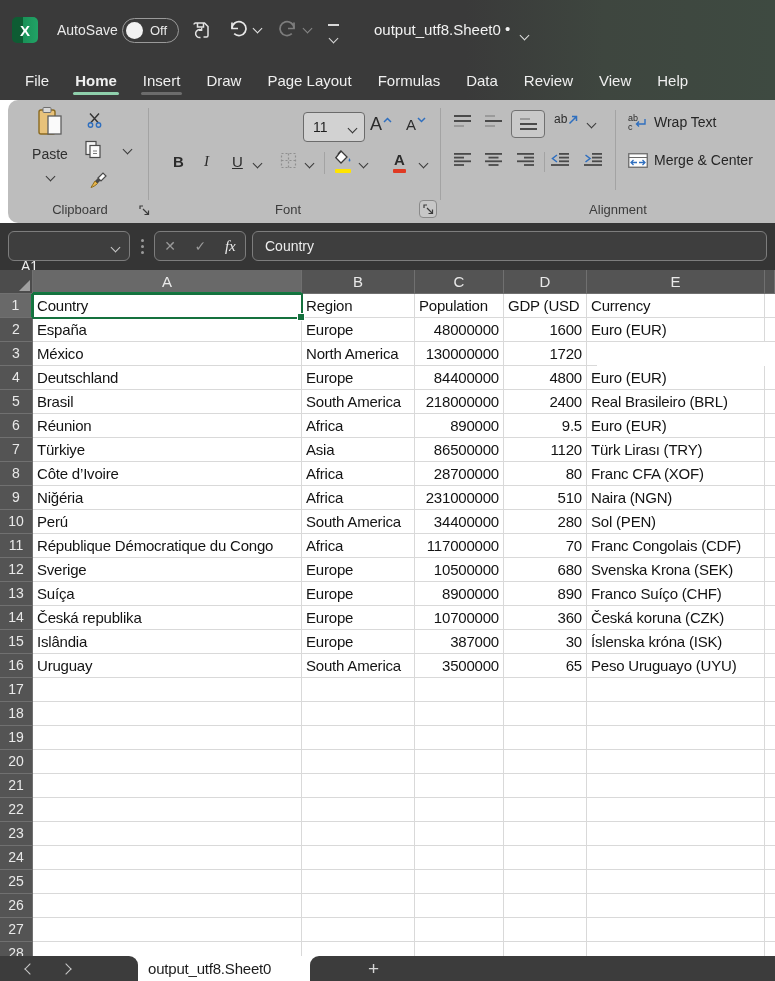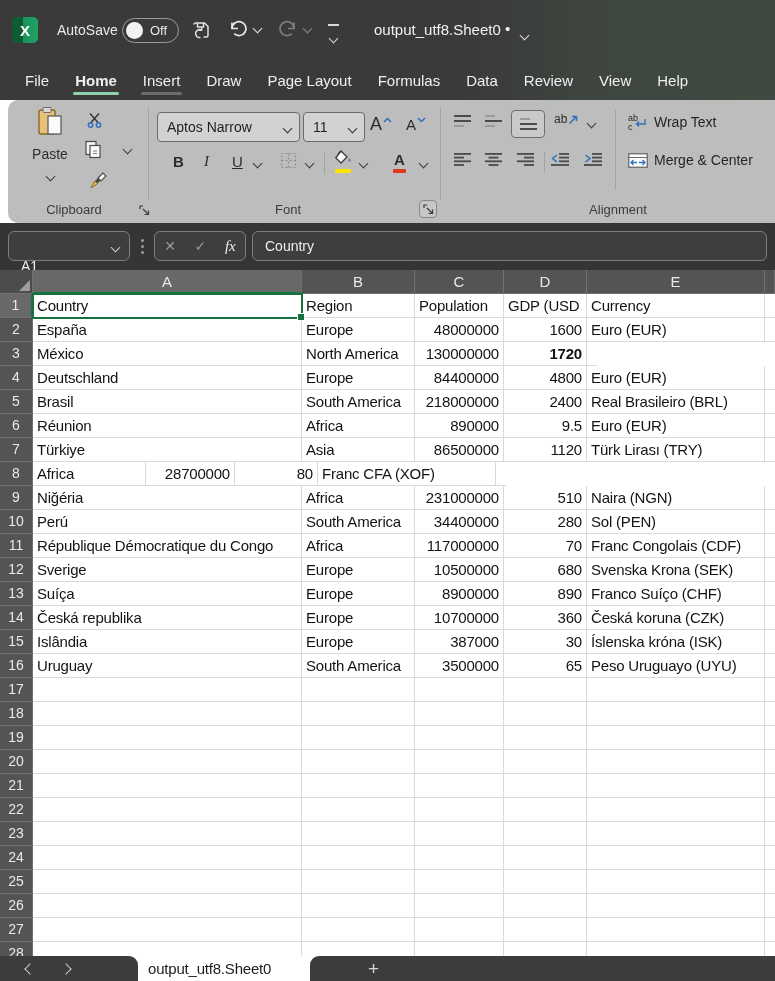--- a/index.html
+++ b/index.html
@@ -193,33 +193,29 @@
     <div class="icon-btn" style="left:116px;top:46px;color:#3a3a3a;">
         <span class="chv"></span>
       </div>
     <div class="icon-btn" style="left:80px;top:70px;">
       <svg width="20" height="20" viewBox="0 0 20 20" fill="none">
         <polygon points="10,8 15,3 18,6 13,11" fill="#fff" stroke="#4a4a4a" stroke-width="1.2"></polygon>
         <polygon points="7,11 10,8 12.5,10.5 9.5,13.5" fill="#4a4a4a"></polygon>
         <path d="M3 17.5 C5 17 7.5 15.5 9.5 13.5 L7 11 C5.5 13.5 4 15.5 3 17.5 Z" fill="#e8b54a" stroke="#8a6a20"></path>
       </svg>
     </div>
-    <div class="group-label" style="left:21px;width:90px;text-align:center;">Clipboard</div>
+    <div class="group-label" style="left:27px;width:90px;text-align:center;">Clipboard</div>
     <div class="launcher" style="left:128px;">
       <svg width="11" height="11" viewBox="0 0 11 11" fill="none" stroke="#3a3a3a" stroke-width="1.2">
         <path d="M1 4 V1 h3 M4 4 L9.5 9.5 M9.5 5.5 v4 h-4"></path>
       </svg>
     </div>
 
     <div class="vdiv" style="left:140px;"></div>
 
-    <div class="combo" style="left:149px;width:141px;">
-      <span class="txt">Aptos Narrow</span>
-      <span class="cc"><span class="chv"></span></span>
-    </div>
     <div class="combo" style="left:295px;width:60px;">
       <span class="txt">11</span>
       <span class="cc"><span class="chv"></span></span>
     </div>
     <div class="icon-btn" style="left:362px;top:14px;">
       <span style="font-size:18px;color:#2c2c2c;">A</span>
       <svg width="9" height="6" viewBox="0 0 9 6" style="margin:-10px 0 0 1px;">
           <path d="M1 5 L4.5 1.5 L8 5" stroke="#2F6FBF" stroke-width="1.5" fill="none"></path>
         </svg>
     </div>
@@ -419,21 +415,21 @@
         <div class="cell num" style="width: 89px; flex: 0 0 89px;">48000000</div>
         <div class="cell num" style="width: 83px; flex: 0 0 83px;">1600</div>
         <div class="cell" style="width: 178px; flex: 0 0 178px;">Euro (EUR)</div>
         <div class="cell" style="width: 10px; flex: 0 0 10px; border-right: none;"></div>
       </div>
       <div class="grow">
         <div class="rh" style="width: 33px; flex: 0 0 33px;">3</div>
         <div class="cell" style="width: 269px; flex: 0 0 269px;">México</div>
         <div class="cell" style="width: 113px; flex: 0 0 113px;">North America</div>
         <div class="cell num" style="width: 89px; flex: 0 0 89px;">130000000</div>
-        <div class="cell num" style="width: 83px; flex: 0 0 83px; font-weight: bold;">1720</div>
+        <div class="cell num" style="width: 83px; flex: 0 0 83px;">1720</div>
         <div class="cell" style="width: 10px; flex: 0 0 10px; border-right: none;"></div>
       </div>
       <div class="grow">
         <div class="rh" style="width: 33px; flex: 0 0 33px;">4</div>
         <div class="cell" style="width: 269px; flex: 0 0 269px;">Deutschland</div>
         <div class="cell" style="width: 113px; flex: 0 0 113px;">Europe</div>
         <div class="cell num" style="width: 89px; flex: 0 0 89px;">84400000</div>
         <div class="cell num" style="width: 83px; flex: 0 0 83px;">4800</div>
         <div class="cell" style="width: 178px; flex: 0 0 178px;">Euro (EUR)</div>
         <div class="cell" style="width: 10px; flex: 0 0 10px; border-right: none;"></div>
@@ -460,20 +456,21 @@
         <div class="rh" style="width: 33px; flex: 0 0 33px;">7</div>
         <div class="cell" style="width: 269px; flex: 0 0 269px;">Türkiye</div>
         <div class="cell" style="width: 113px; flex: 0 0 113px;">Asia</div>
         <div class="cell num" style="width: 89px; flex: 0 0 89px;">86500000</div>
         <div class="cell num" style="width: 83px; flex: 0 0 83px;">1120</div>
         <div class="cell" style="width: 178px; flex: 0 0 178px;">Türk Lirası (TRY)</div>
         <div class="cell" style="width: 10px; flex: 0 0 10px; border-right: none;"></div>
       </div>
       <div class="grow">
         <div class="rh" style="width: 33px; flex: 0 0 33px;">8</div>
+        <div class="cell" style="width: 269px; flex: 0 0 269px;">Côte d’Ivoire</div>
         <div class="cell" style="width: 113px; flex: 0 0 113px;">Africa</div>
         <div class="cell num" style="width: 89px; flex: 0 0 89px;">28700000</div>
         <div class="cell num" style="width: 83px; flex: 0 0 83px;">80</div>
         <div class="cell" style="width: 178px; flex: 0 0 178px;">Franc CFA (XOF)</div>
         <div class="cell" style="width: 10px; flex: 0 0 10px; border-right: none;"></div>
       </div>
       <div class="grow">
         <div class="rh" style="width: 33px; flex: 0 0 33px;">9</div>
         <div class="cell" style="width: 269px; flex: 0 0 269px;">Niğéria</div>
         <div class="cell" style="width: 113px; flex: 0 0 113px;">Africa</div>

